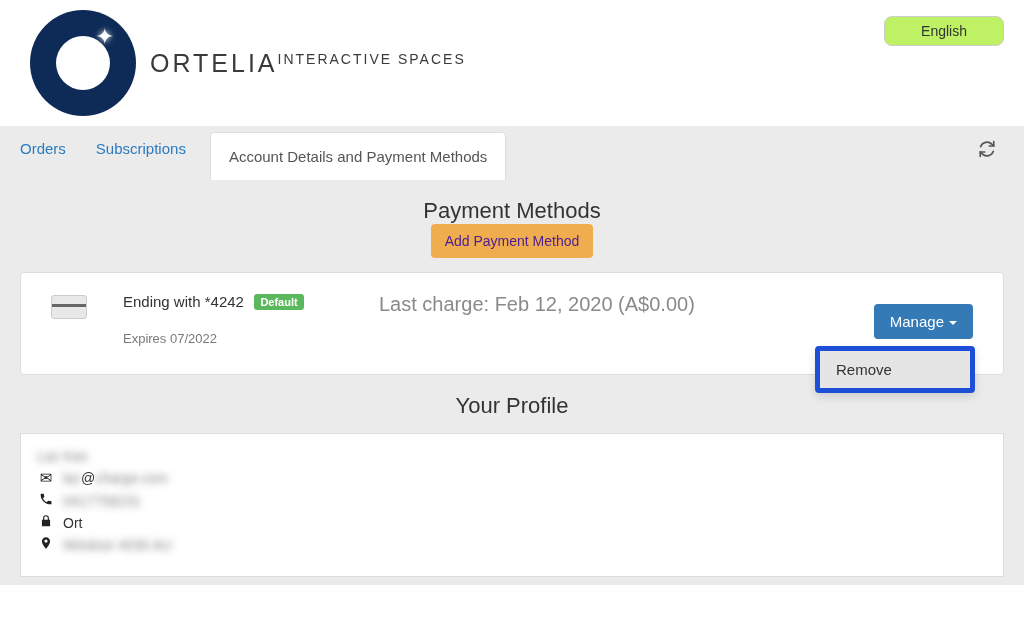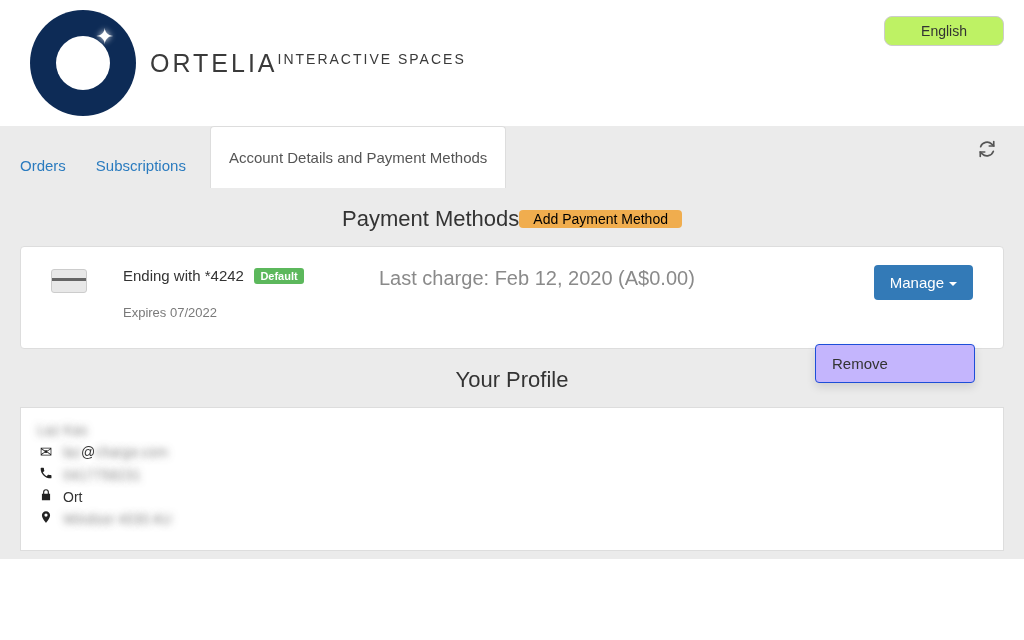--- a/index.html
+++ b/index.html
@@ -68,66 +68,68 @@
       font-size: 14px;
       color: #333;
       cursor: pointer;
     }
     .content-bg {
       background: #ebebeb;
       padding: 0;
     }
     .tabs-row {
       display: flex;
-      align-items: flex-end;
+      align-items: flex-start;
       padding: 0 20px 0 20px;
       position: relative;
     }
     .tab-link {
       padding: 14px 18px 14px 0;
       color: #2a7bbf;
       font-size: 15px;
       cursor: pointer;
     }
     .tab-link:first-child { padding-left: 0; }
     .tab-active {
       background: #fff;
       color: #555 !important;
       border-radius: 4px 4px 0 0;
       border: 1px solid #ddd;
       border-bottom: none;
-      padding: 22px 18px;
+      padding: 15px 18px;
+      margin-top: 6px;
     }
     .refresh-icon {
       position: absolute;
       right: 28px;
       top: 14px;
       color: #555;
       font-size: 18px;
       cursor: pointer;
     }
     .section {
       padding: 18px 20px 8px;
     }
     .section-head {
       display: flex;
-      justify-content: center;
+      justify-content: flex-start;
       align-items: center;
       margin-bottom: 14px;
+      flex-direction: column;
     }
     .section-title {
       font-size: 22px;
       color: #333;
       font-weight: 400;
     }
     .btn-orange {
       background: #f0ad4e;
-      color: #000000;
+      color: #4c1d95;
       border: none;
-      padding: 1px 14px;
+      padding: 9px 14px;
       border-radius: 4px;
       font-size: 14px;
       cursor: pointer;
     }
     .card-panel {
       background: #fff;
       border: 1px solid #ddd;
       border-radius: 4px;
       padding: 20px 30px 28px;
       position: relative;
@@ -168,21 +170,21 @@
       margin-top: 20px;
     }
     .last-charge {
       font-size: 20px;
       color: #8a8a8a;
       margin-left: 20px;
     }
     .manage-wrap {
       position: absolute;
       right: 30px;
-      top: 18px;
+      top: 31px;
     }
     .btn-manage {
       background: #337ab7;
       color: #fff;
       border: none;
       padding: 9px 16px;
       border-radius: 4px;
       font-size: 15px;
       cursor: pointer;
     }
@@ -192,26 +194,25 @@
       border-left: 4px solid transparent;
       border-right: 4px solid transparent;
       border-top: 4px solid #fff;
       margin-left: 5px;
       vertical-align: 2px;
     }
     .dropdown {
       position: absolute;
       right: -2px;
       top: 42px;
-      background: #c4b5fd;
-      border: 1px solid #1d4ed8;
+      background: #e5e5e5;
+      border: 5px solid #1d4ed8;
       border-radius: 4px;
       box-shadow: 0 4px 10px rgba(0,0,0,0.12);
       min-width: 160px;
-      margin-top: 37px;
     }
     .dropdown-item {
       padding: 10px 16px;
       font-size: 15px;
       color: #333;
       cursor: pointer;
     }
     .profile-panel {
       background: #fff;
       border: 1px solid #ddd;

